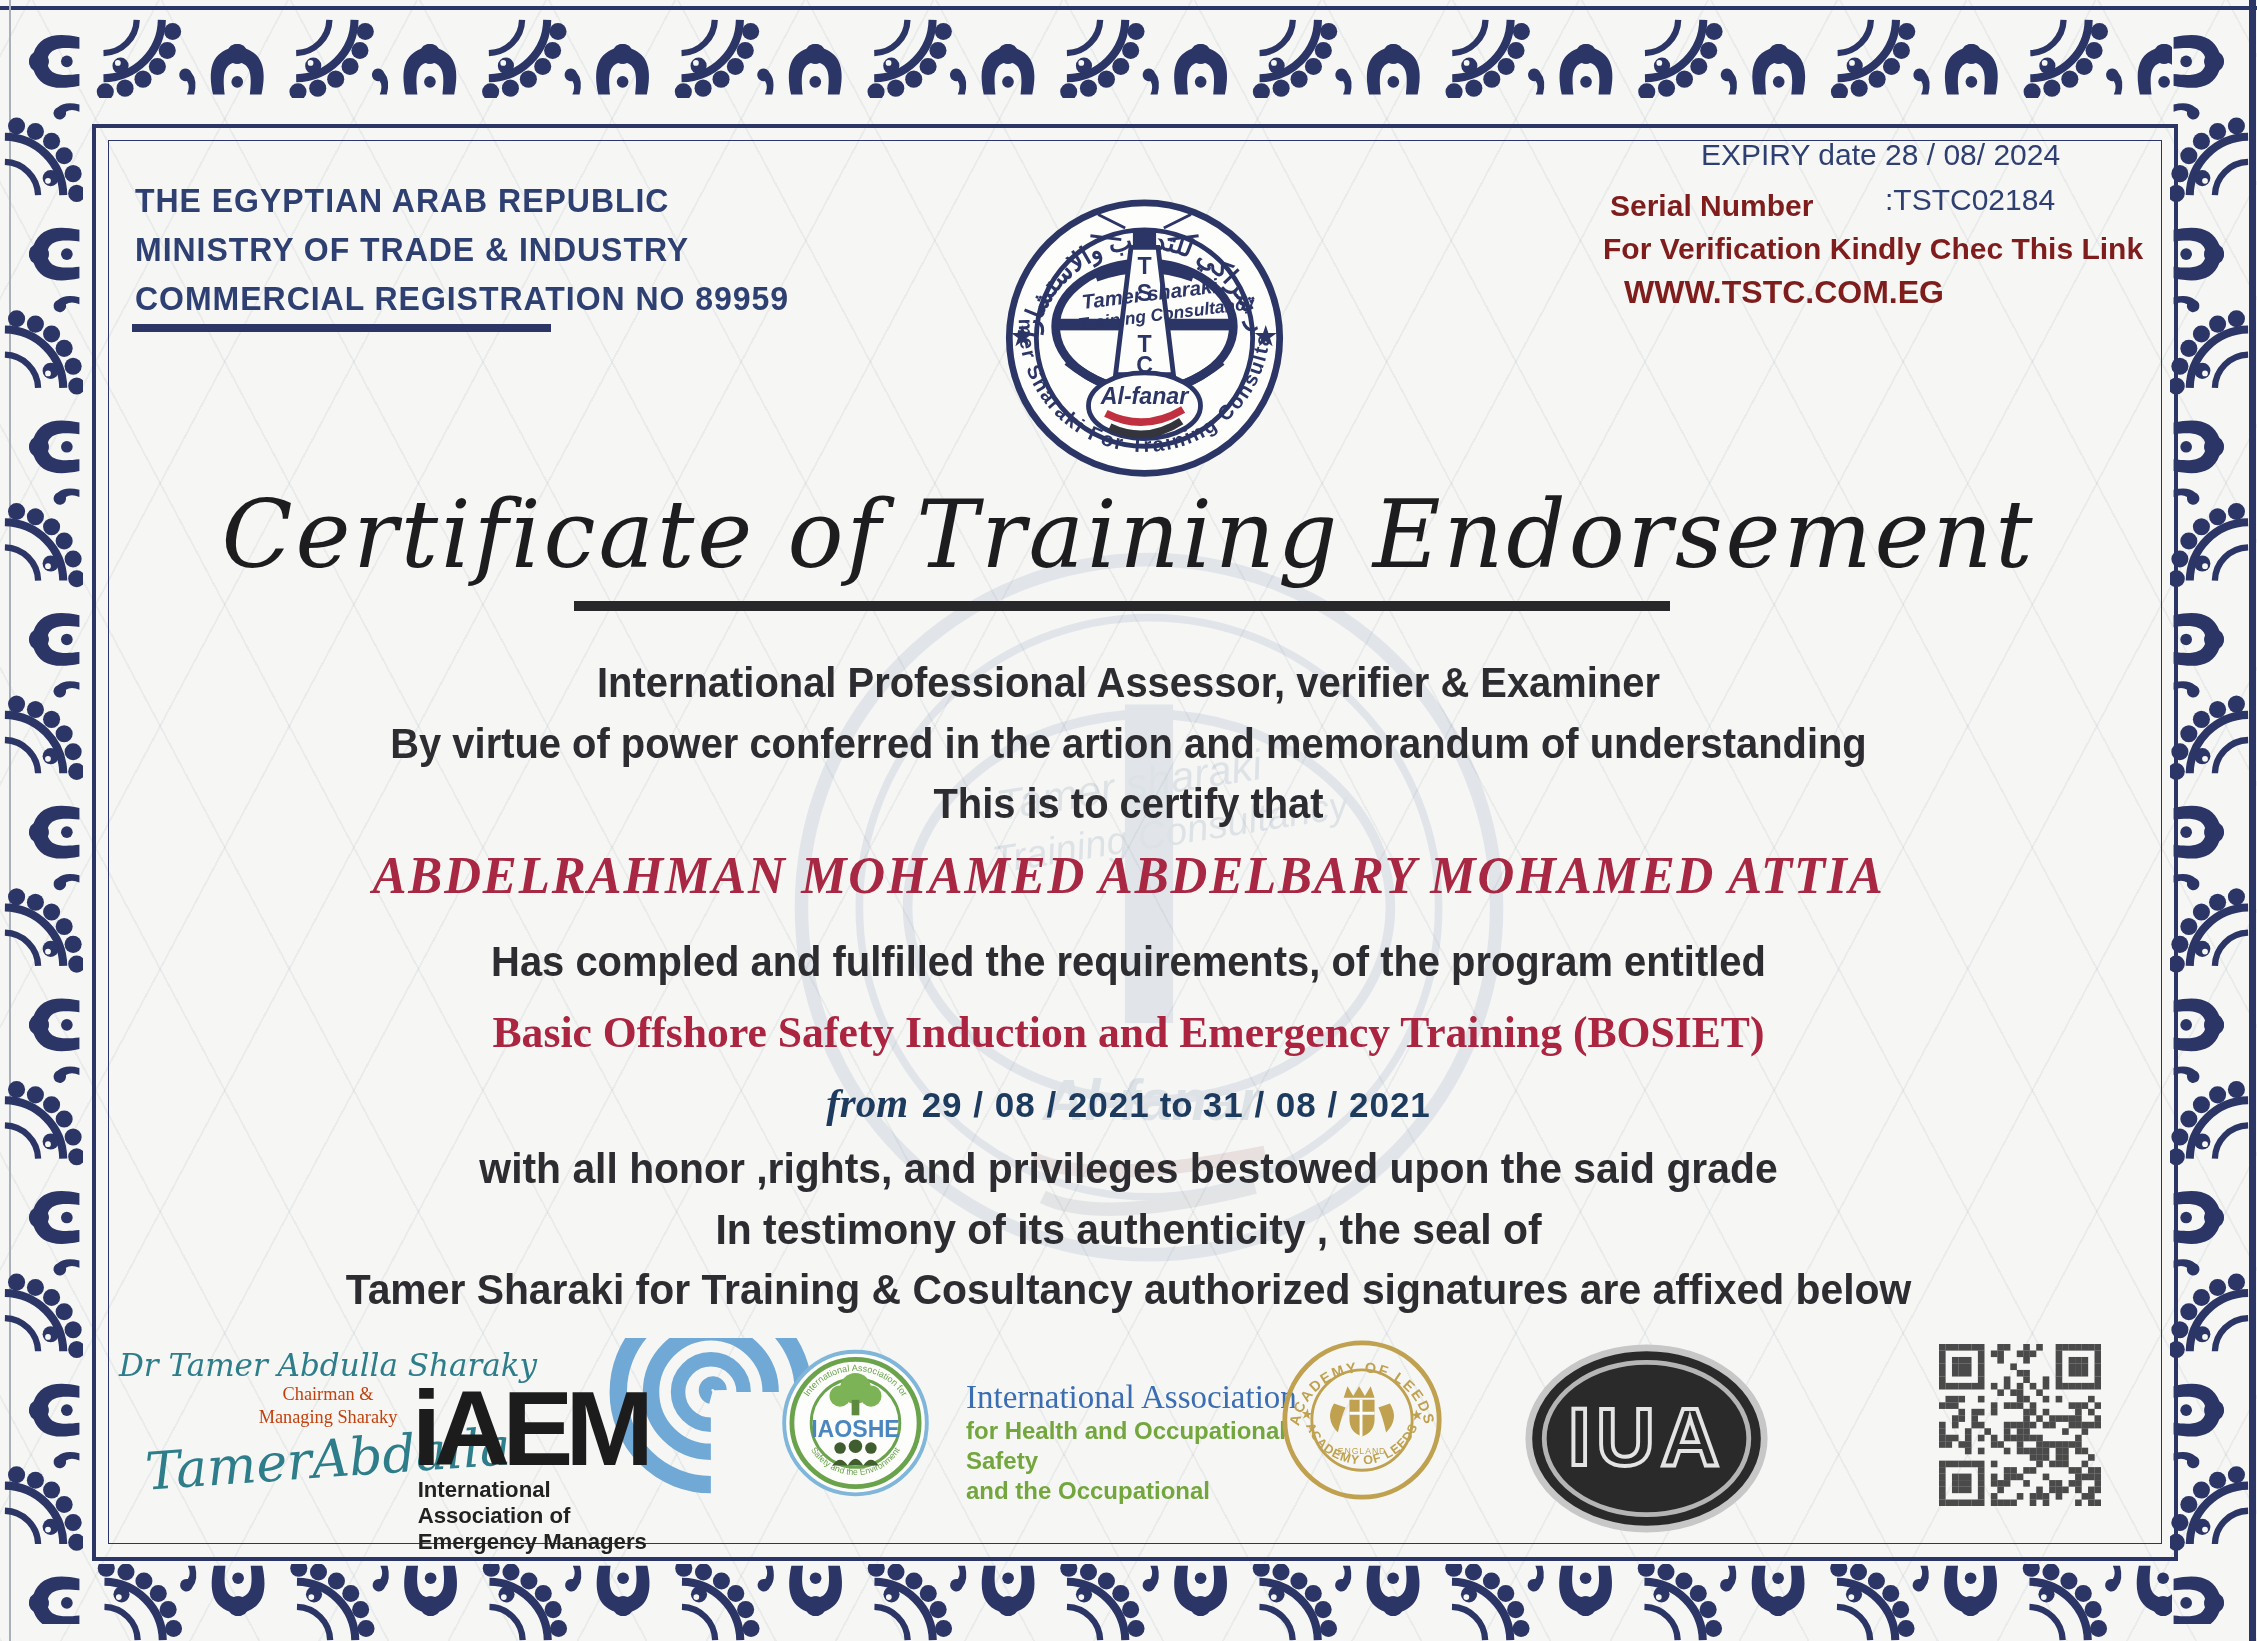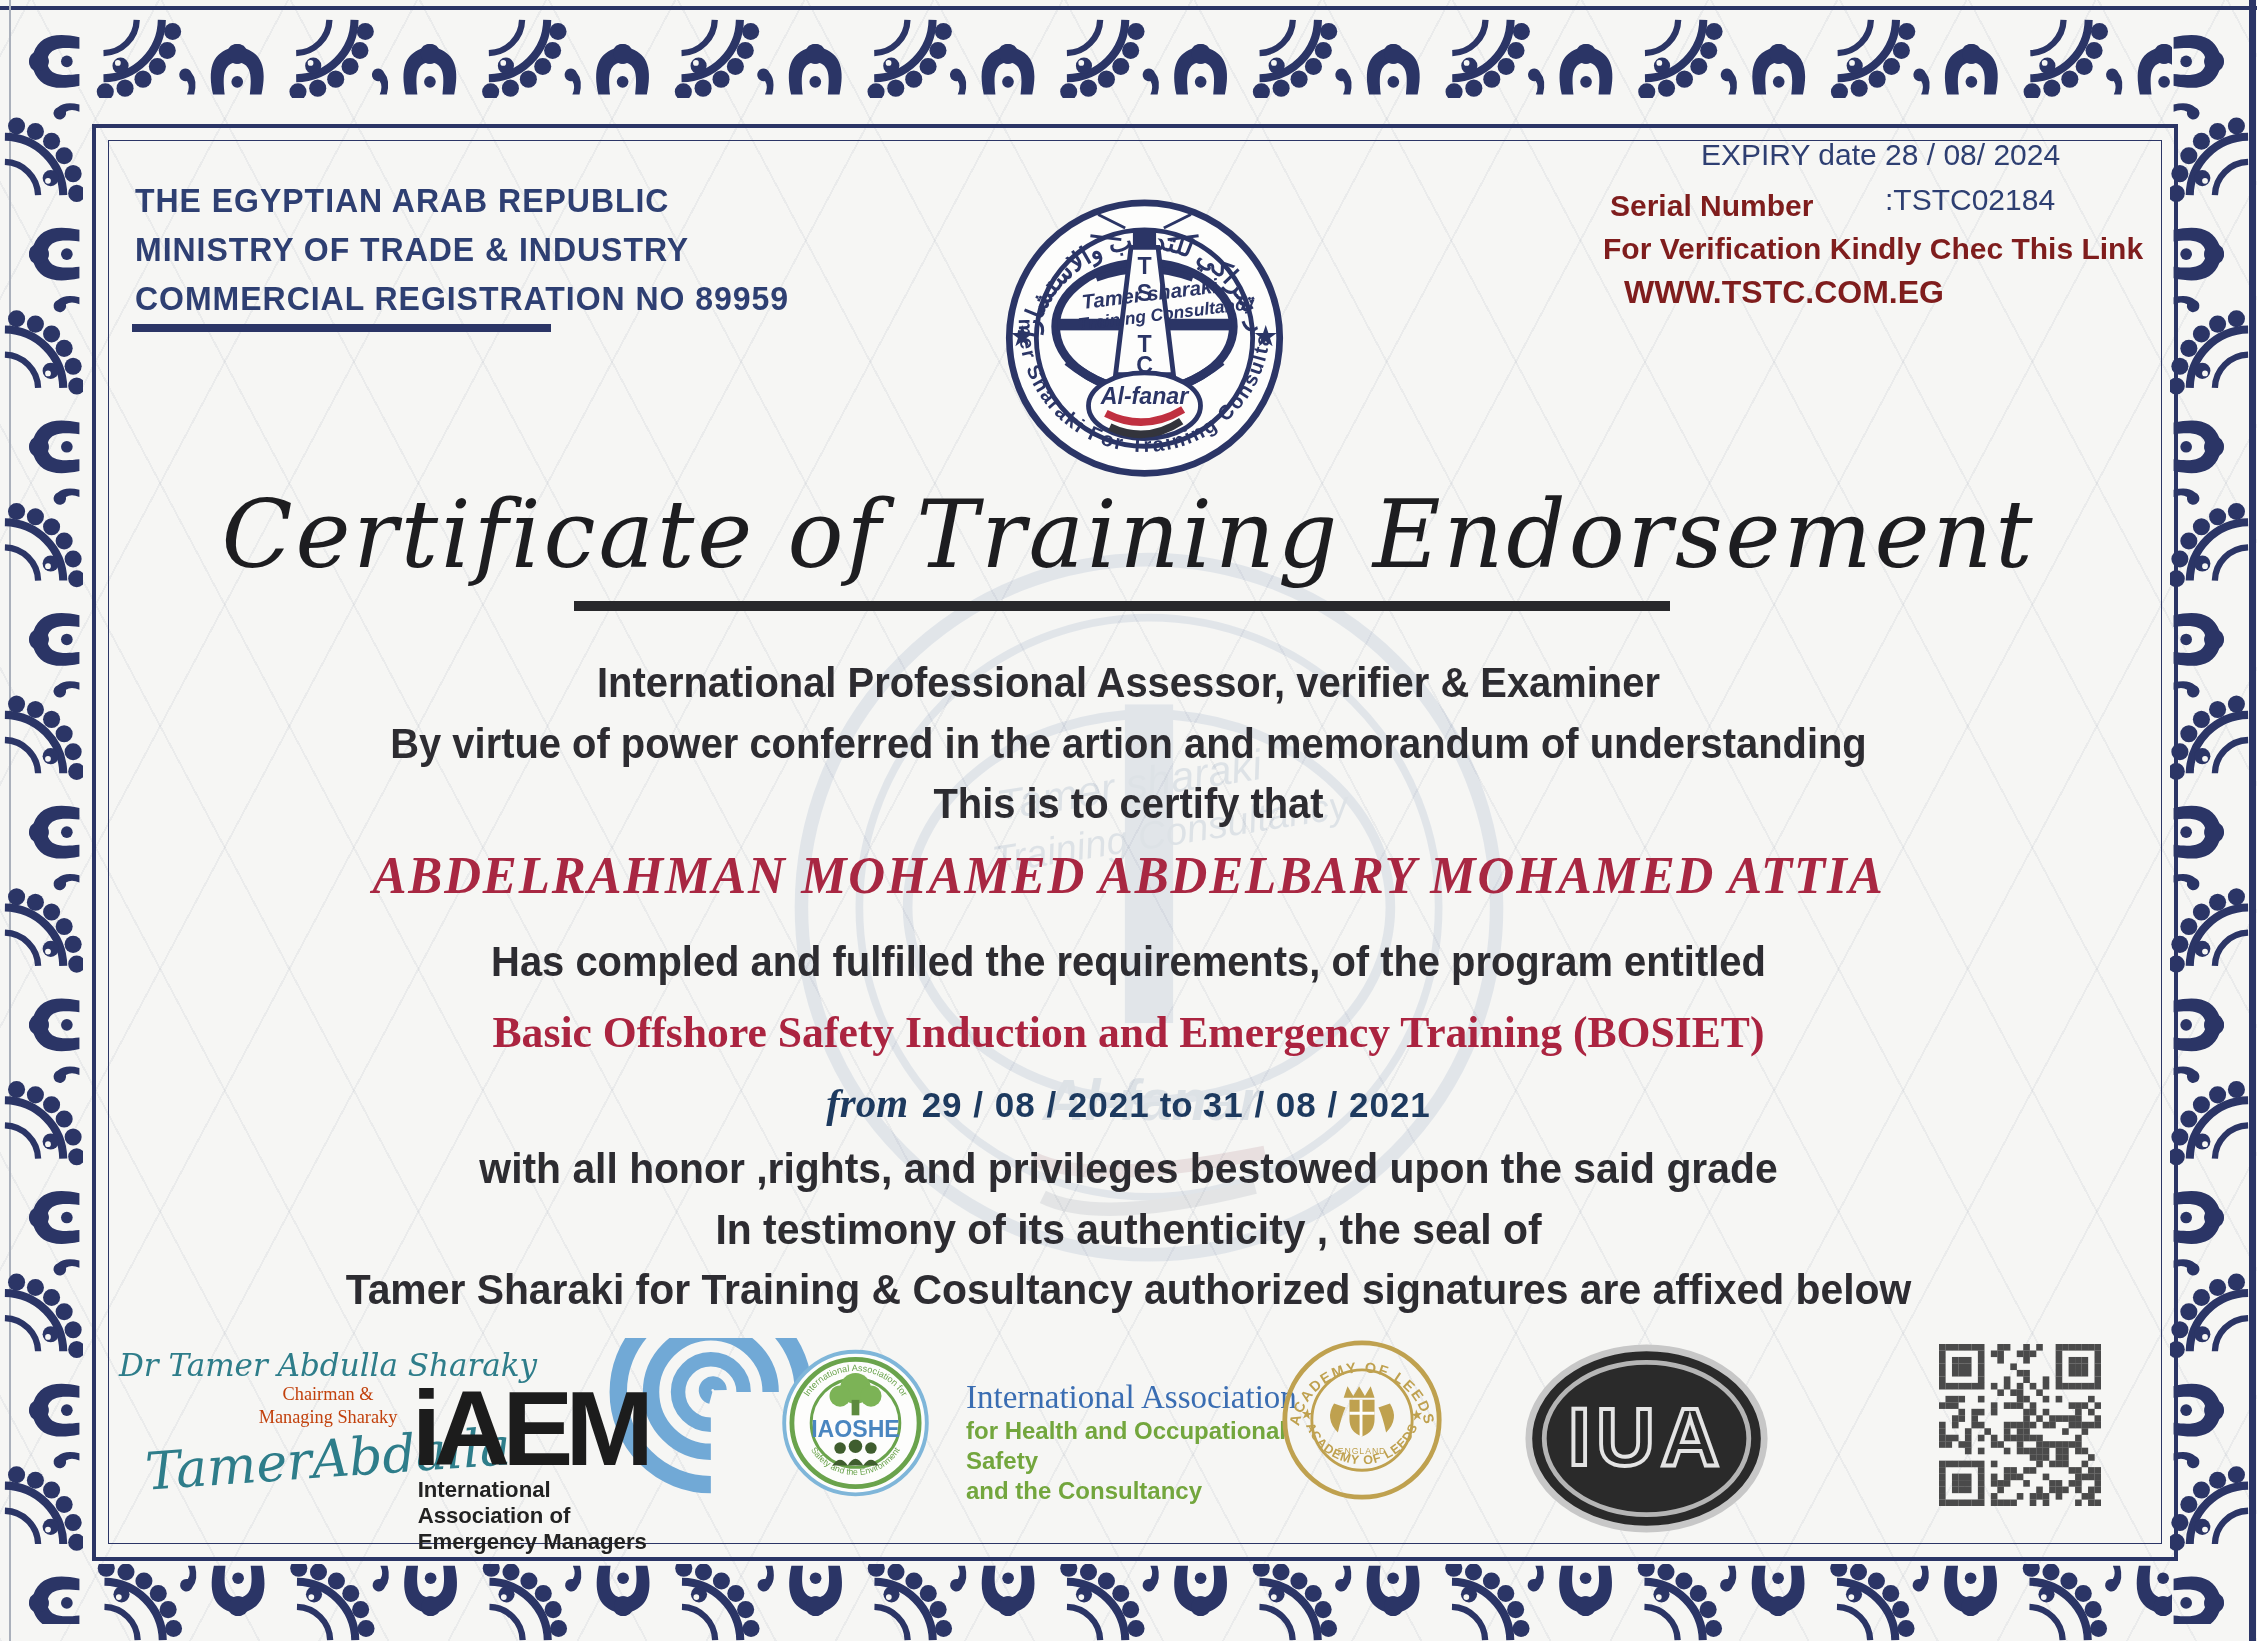--- a/index.html
+++ b/index.html
@@ -262,21 +262,21 @@
         <circle cx="94" cy="108" r="6"></circle>
       <path d="M54,126 q8,-12 16,0 z"></path>
         <path d="M70,126 q8,-14 16,0 z"></path>
         <path d="M86,126 q8,-12 16,0 z"></path>
     </g>
   </svg>
 
   <div class="abs" style="left:966px;top:1379px;width:348px">
     <div class="assoc1">International Association</div>
     <div class="assoc2">for Health and Occupational Safety</div>
-    <div class="assoc2">and the Consultancy</div>
+    <div class="assoc2">and the Occupational</div>
   </div>
 
   <svg class="abs" style="left:1280px;top:1336px" width="164" height="169" viewBox="0 0 170 175">
     <defs>
       <path id="leedsTop" d="M20,92 A66,66 0 0 1 150,92" fill="none"></path>
       <path id="leedsBot" d="M24,82 A62,62 0 0 0 146,82" fill="none"></path>
     </defs>
     <circle cx="85" cy="87" r="80" fill="none" stroke="#bfa14f" stroke-width="5"></circle>
     <circle cx="85" cy="87" r="52" fill="none" stroke="#bfa14f" stroke-width="3"></circle>
     <text font-size="15" font-weight="bold" fill="#bfa14f" letter-spacing="2">

